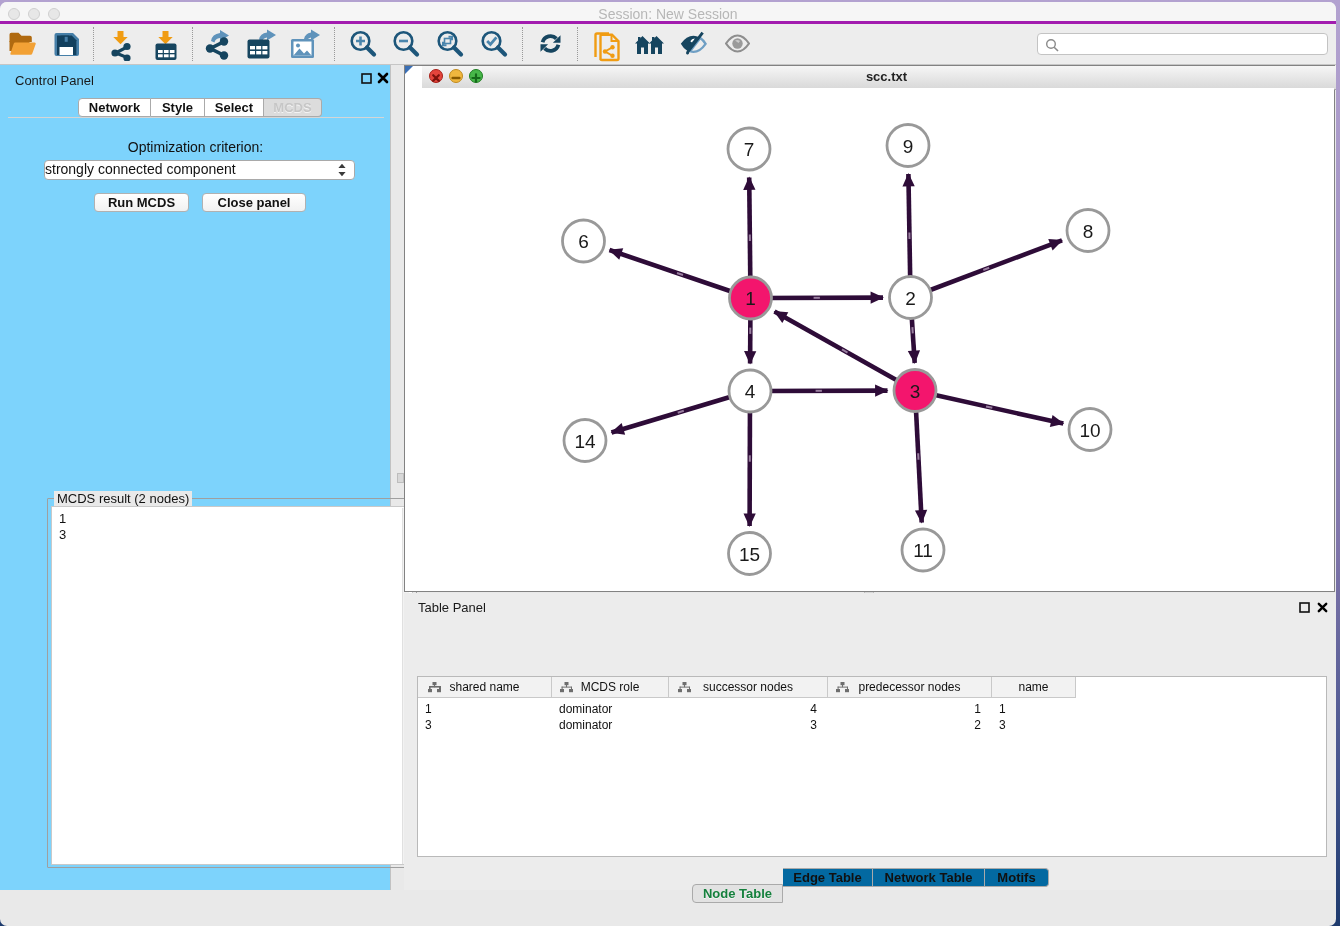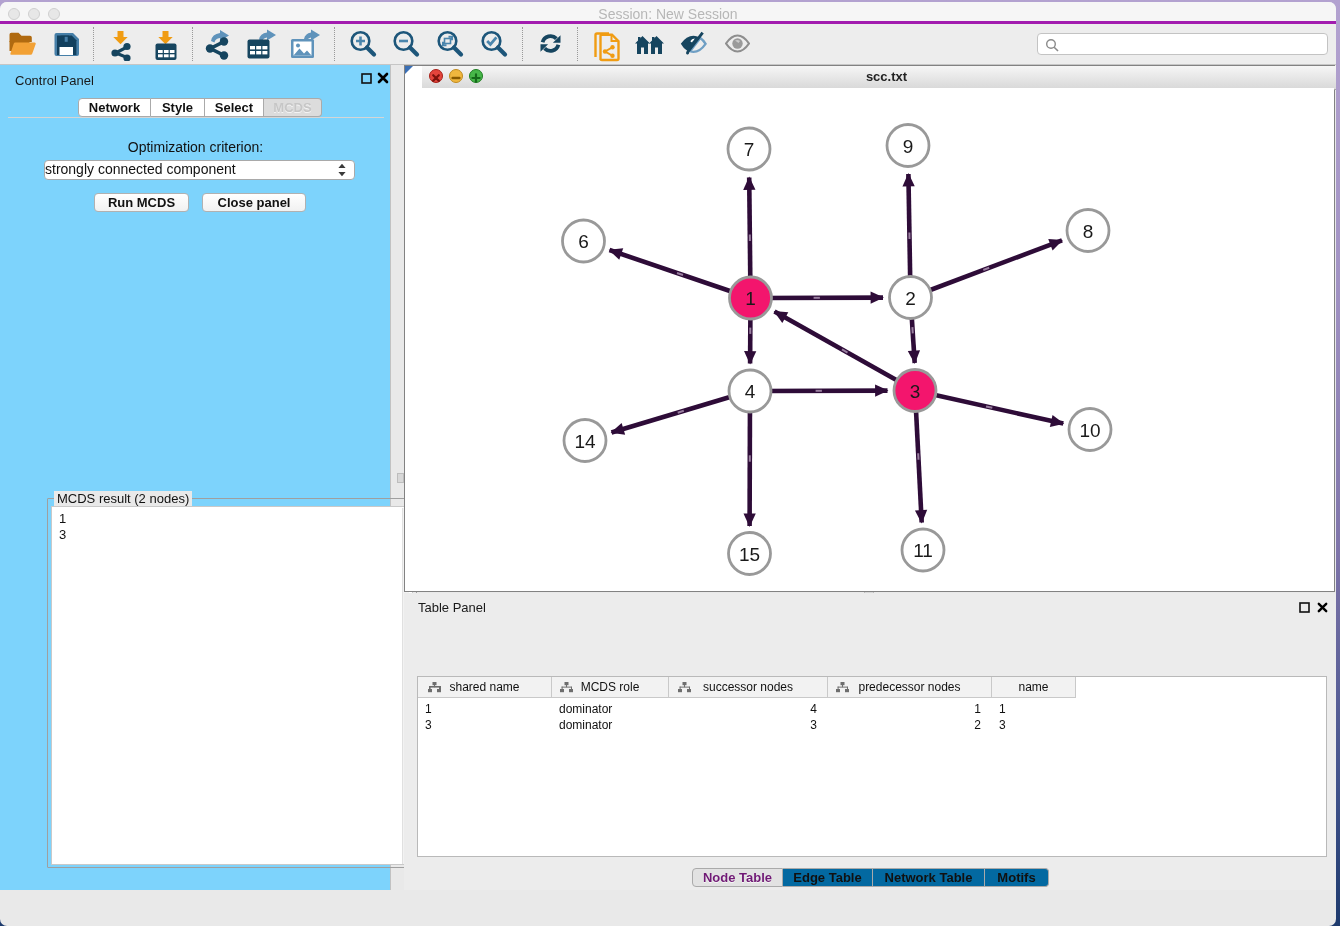--- a/index.html
+++ b/index.html
@@ -48,21 +48,21 @@
 #tpanel { left:404px; top:591px; width:932px; height:297px; background:#ececec; }
 #tpanel h1 { position:absolute; left:14px; top:7px; font-size:13px; font-weight:normal; color:#1a1a1a; }
 #ttool { position:absolute; left:16px; top:37px; width:932px; height:38px;margin-top:44px; }
 #ttable { position:absolute; left:13px; top:83px; width:910px; height:181px; background:#fff; border:1px solid #b9b9b9; }
 .thead { position:absolute; top:0; height:21px; background:#f2f2f2; border-right:1px solid #c9c9c9; border-bottom:1px solid #c9c9c9; font-size:12px; color:#111; text-align:center; line-height:21px; }
 .trow { position:absolute; font-size:12px; color:#111; height:16px; line-height:16px; }
 .btabs { position:absolute; top:275px; left:288px; display:flex; }
 .btab { height:19px; font-size:13px; font-weight:600; color:#111; background:#0369a1; border:1px solid #aaa; border-left:none; display:flex; align-items:center; justify-content:center; }
 .btab.first { border-left:1px solid #aaa; border-radius:4px 0 0 4px; }
 .btab.last { border-radius:0 4px 4px 0; }
-.btab.sel { background:#e2e2e2; color:#701a75; text-shadow:0 1px 0 #f6f6f6; }
+.btab.sel { background:#e2e2e2; color:#15803d; text-shadow:0 1px 0 #f6f6f6;margin-top:16px; }
 
 #statusbar { left:0; top:888px; width:1336px; height:36px; background:#ececec; border-top:1px solid #bcbcbc; }
 #listbtn { position:absolute; left:11px; top:9px; width:27px; height:23px; background:#f4f4f4; border:1px solid #a8a8a8; border-radius:2px; }
 #membtn { position:absolute; left:1263px; top:7px; width:65px; height:25px; background:#f6f6f6; border:1px solid #9c9c9c; border-radius:3px; font-size:12px; color:#111; }
 </style>
 </head>
 <body>
 <div id="win">
   <div id="titlebar" class="abs">
     <div class="tl" style="left:8px;"></div>

